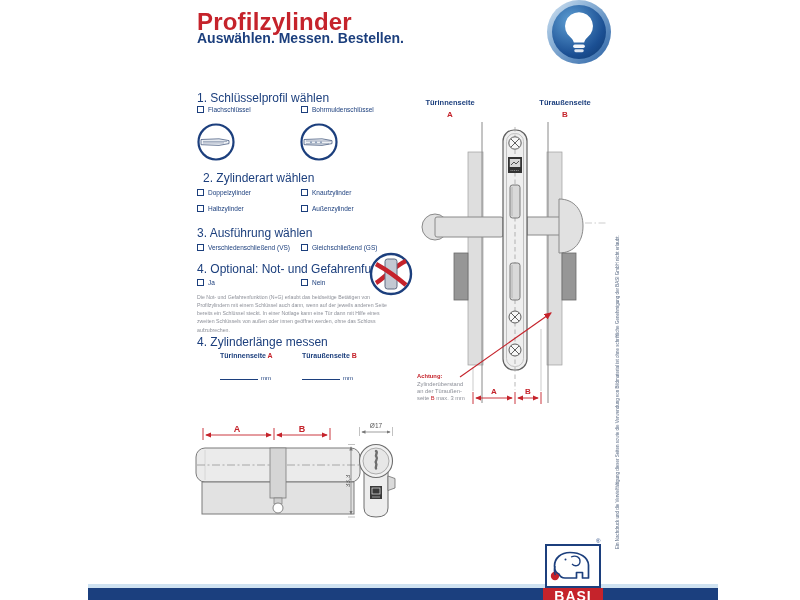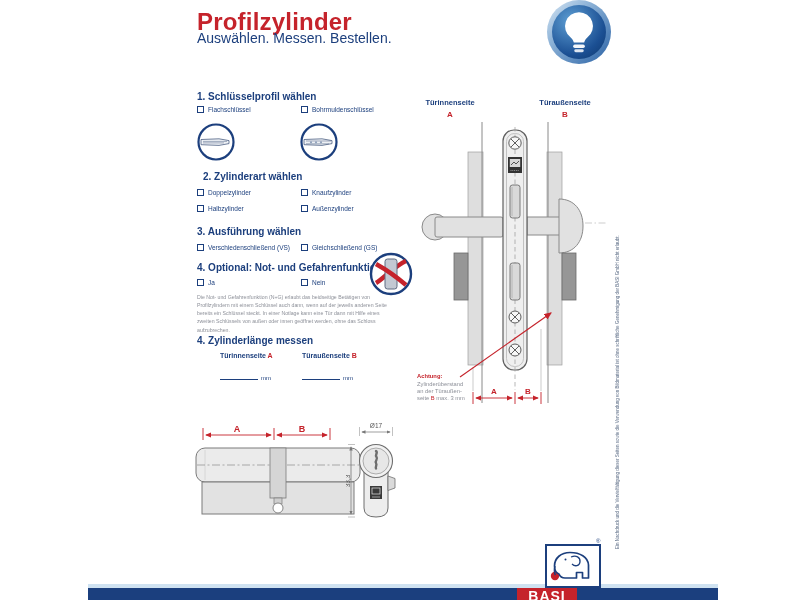--- a/index.html
+++ b/index.html
@@ -1,21 +1,21 @@
 <!DOCTYPE html>
 <html><head>
 <meta charset="utf-8">
 <style>
   html,body{margin:0;padding:0;background:#ffffff;}
   #stage{position:relative;width:800px;height:600px;background:#fff;overflow:hidden;
          font-family:"Liberation Sans","DejaVu Sans",sans-serif;}
   .abs{position:absolute;}
   .title{font-size:24px;font-weight:bold;color:#c5232b;letter-spacing:0.2px;}
-  .subtitle{font-size:14px;font-weight:normal;color:#1c3f7d;}
-  .step-h{font-size:10px;font-weight:bold;color:#1c3f7d;white-space:nowrap;}
+  .subtitle{font-size:14px;font-weight:bold;color:#1c3f7d;}
+  .step-h{font-size:12px;font-weight:normal;color:#1c3f7d;white-space:nowrap;}
   .opt{display:flex;align-items:center;gap:4px;}
   .cbx{width:5px;height:5px;border:1px solid #1c3f7d;background:#fff;flex:0 0 auto;}
   .optlab{font-size:6.5px;color:#1c3f7d;white-space:nowrap;}
   .note-wrap{width:296px;font-size:8px;line-height:12.4px;color:#8d9099;
              transform:scale(0.65);transform-origin:0 0;}
   .fieldlab{font-size:7px;font-weight:bold;color:#1c3f7d;white-space:nowrap;}
   .letter{color:#c5232b;}
   .mline{display:inline-block;width:38px;border-bottom:1px solid #1c3f7d;height:8px;}
   .munit{font-size:6px;color:#1c3f7d;margin-left:3px;}
   .doorlab{width:64px;text-align:center;font-size:7.5px;font-weight:bold;color:#1c3f7d;}
@@ -28,21 +28,21 @@
                 transform:rotate(180deg) scale(0.6);transform-origin:50% 50%;}
   .bulb-outer{left:547px;top:0px;width:64px;height:64px;border-radius:50%;
               background:linear-gradient(135deg,#d9e8f5 0%,#8fb4d8 35%,#2a62a5 100%);}
   .bulb-inner{left:5px;top:5px;width:54px;height:54px;border-radius:50%;
               background:radial-gradient(circle at 35% 30%,#5e9fd4,#1b4f93 65%,#0f3a70 95%);}
   .bar-strip{left:88px;top:584px;width:630px;height:4px;background:#cfe2f1;}
   .bar-navy{left:88px;top:588px;width:630px;height:12px;background:#1b3f7e;}
   .basi-box{left:545px;top:544px;width:56px;height:44px;background:#fff;
             border:2px solid #1c3f7d;box-sizing:border-box;}
   .basi-reg{left:596px;top:538px;font-size:6px;color:#1c3f7d;}
-  .basi-red{left:517px;top:588px;width:60px;height:12px;background:#c5232b;overflow:hidden;}
+  .basi-red{left:543px;top:588px;width:60px;height:12px;background:#c5232b;overflow:hidden;}
   .basi-word{font-size:14px;font-weight:bold;color:#fff;text-align:center;
              letter-spacing:1px;line-height:16px;}
 </style>
 </head>
 <body>
 
 <div id="stage">
 
   <div class="abs title" style="left:197px;top:8px;">Profilzylinder</div>
   <div class="abs subtitle" style="left:197px;top:30px;">Auswählen. Messen. Bestellen.</div>

